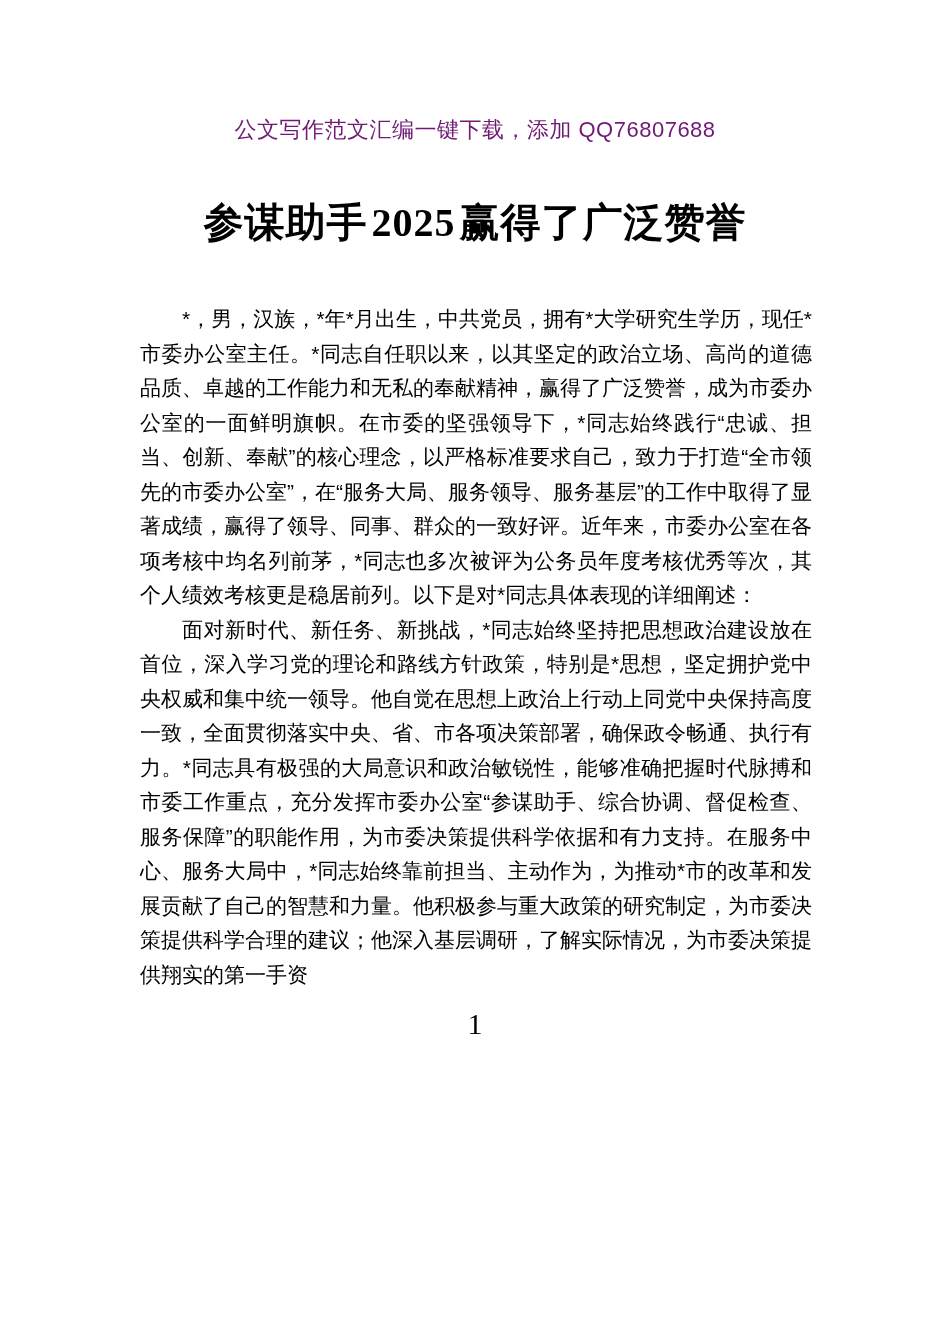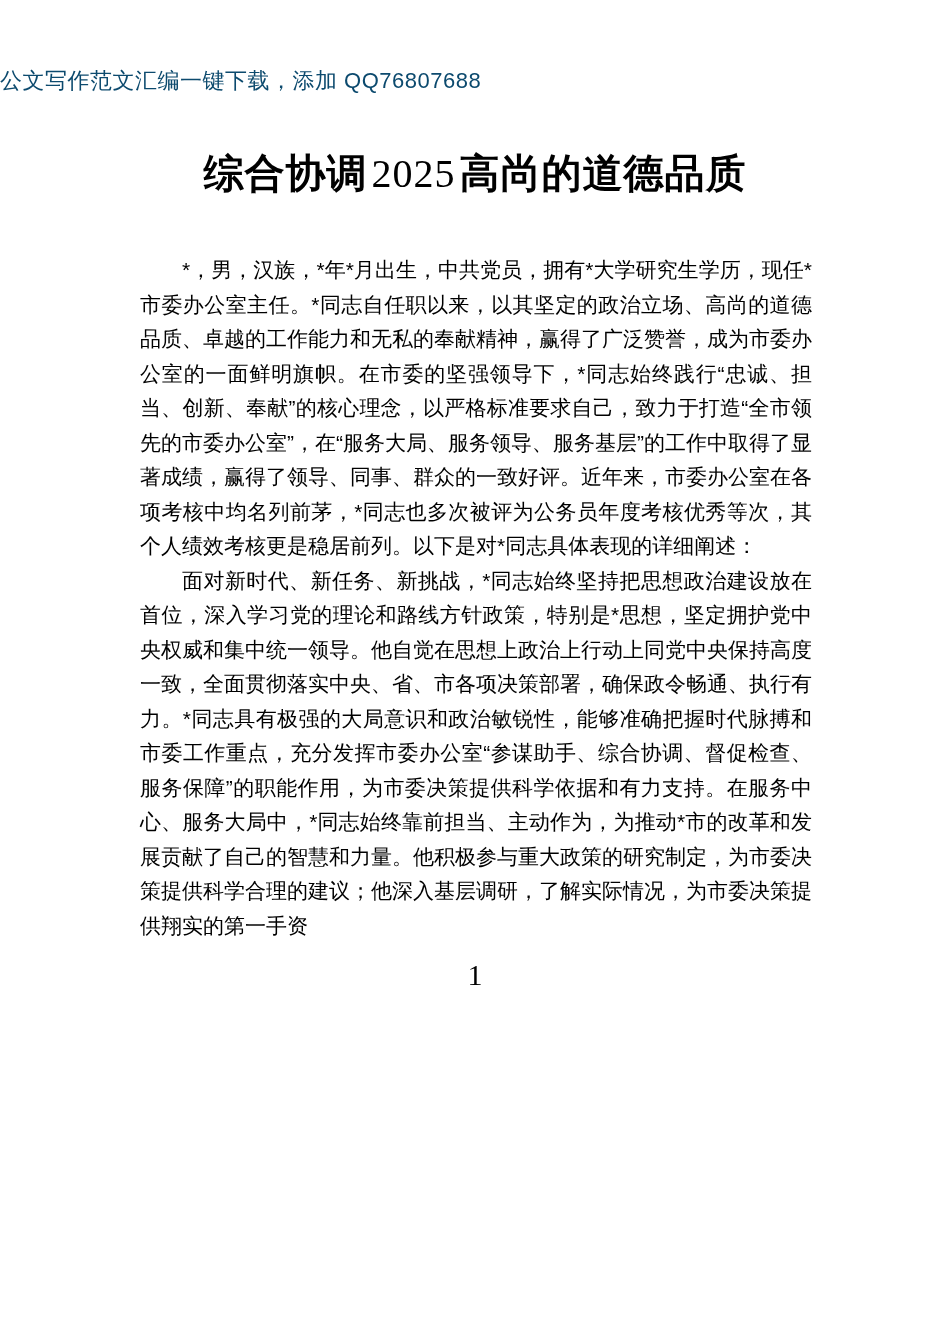--- a/index.html
+++ b/index.html
@@ -8,38 +8,38 @@
     position: relative;
     width: 950px;
     height: 1344px;
     margin: 0 auto;
     background: #ffffff;
     overflow: hidden;
     font-family: "Liberation Sans", sans-serif;
     color: #000000;
   }
   .notice {
-    padding-top: 68px;
-    text-align: left;
+    padding-top: 117px;
+    text-align: center;
     font-size: 22px;
     line-height: 26px;
-    color: #0c4a6e;
+    color: #701a75;
     letter-spacing: 0.5px;
   }
   .title {
     margin-top: 54px;
     text-align: center;
     font-size: 40px;
     line-height: 50px;
     font-weight: bold;
     letter-spacing: 1px;
   }
   .title .num {
     font-family: "Liberation Serif", serif;
-    font-weight: normal;
+    font-weight: bold;
     margin: 0 0.10em;
   }
   .doc-body {
     margin: 54px 138px 0 140px;
     width: 672px;
     font-size: 21px;
     line-height: 34.5px;
     text-align: justify;
   }
   .doc-body p {
@@ -57,21 +57,21 @@
     line-height: 36px;
   }
 </style>
 </head>
 <body>
 
 <div class="page">
 
   <div class="notice">公文写作范文汇编一键下载，添加 QQ76807688</div>
 
-  <h1 class="title"><span>综合协调</span><span class="num">2025</span><span>高尚的道德品质</span></h1>
+  <h1 class="title"><span>参谋助手</span><span class="num">2025</span><span>赢得了广泛赞誉</span></h1>
 
   <div class="doc-body">
     <p>*，男，汉族，*年*月出生，中共党员，拥有*大学研究生学历，现任*市委办公室主任。*同志自任职以来，以其坚定的政治立场、高尚的道德品质、卓越的工作能力和无私的奉献精神，赢得了广泛赞誉，成为市委办公室的一面鲜明旗帜。在市委的坚强领导下，*同志始终践行“忠诚、担当、创新、奉献”的核心理念，以严格标准要求自己，致力于打造“全市领先的市委办公室”，在“服务大局、服务领导、服务基层”的工作中取得了显著成绩，赢得了领导、同事、群众的一致好评。近年来，市委办公室在各项考核中均名列前茅，*同志也多次被评为公务员年度考核优秀等次，其个人绩效考核更是稳居前列。以下是对*同志具体表现的详细阐述：</p>
     <p>面对新时代、新任务、新挑战，*同志始终坚持把思想政治建设放在首位，深入学习党的理论和路线方针政策，特别是*思想，坚定拥护党中央权威和集中统一领导。他自觉在思想上政治上行动上同党中央保持高度一致，全面贯彻落实中央、省、市各项决策部署，确保政令畅通、执行有力。*同志具有极强的大局意识和政治敏锐性，能够准确把握时代脉搏和市委工作重点，充分发挥市委办公室“参谋助手、综合协调、督促检查、服务保障”的职能作用，为市委决策提供科学依据和有力支持。在服务中心、服务大局中，*同志始终靠前担当、主动作为，为推动*市的改革和发展贡献了自己的智慧和力量。他积极参与重大政策的研究制定，为市委决策提供科学合理的建议；他深入基层调研，了解实际情况，为市委决策提供翔实的第一手资</p>
   </div>
 
   <div class="pagenum">1</div>
 
 </div>
 

